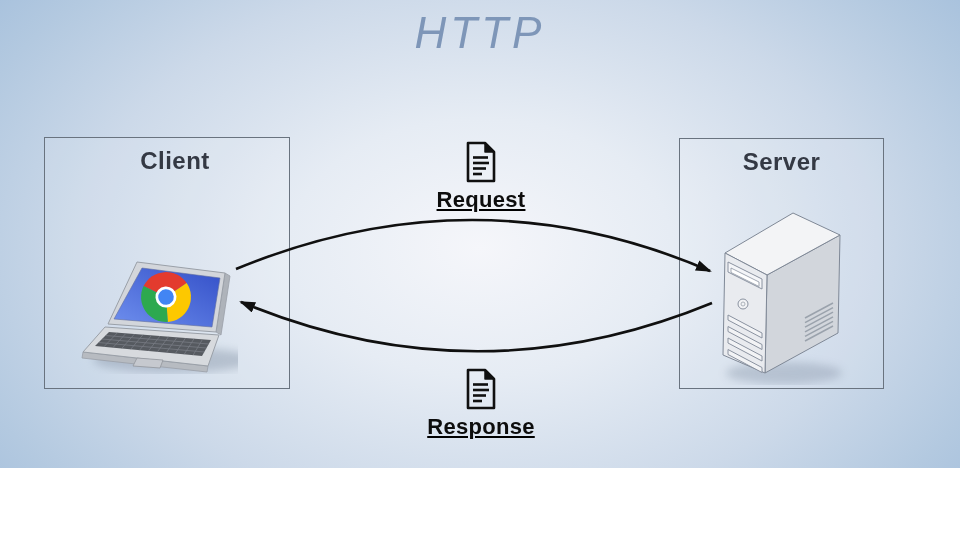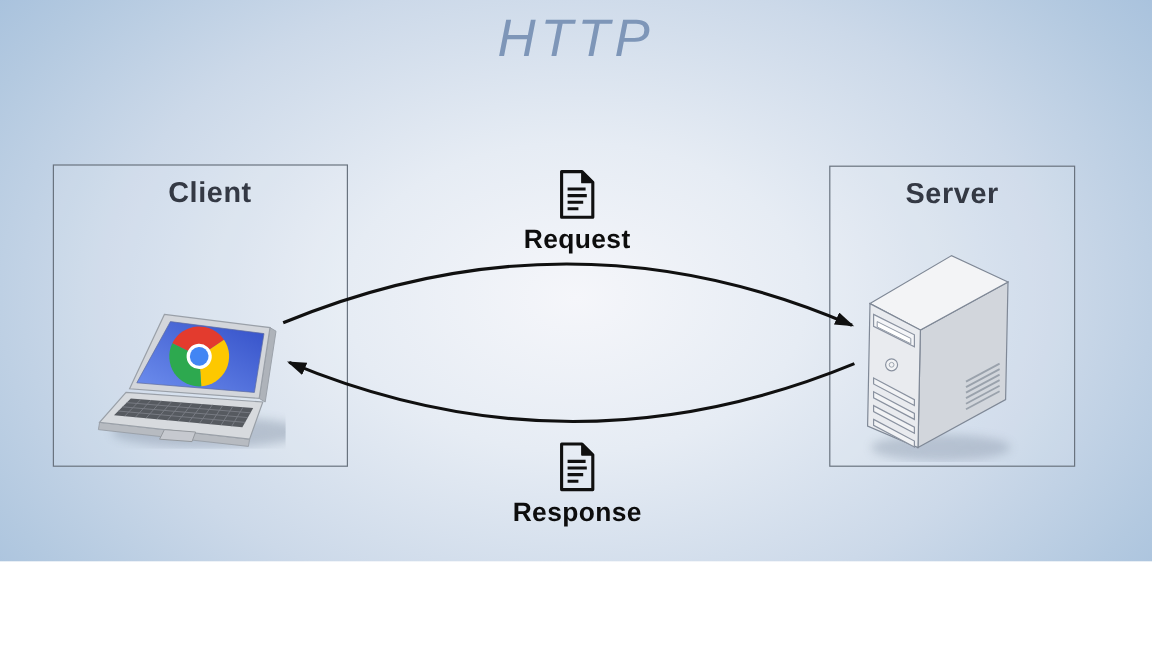--- a/index.html
+++ b/index.html
@@ -12,30 +12,30 @@
   .title{
     position:absolute;top:8px;left:0;width:100%;text-align:center;
     font-size:44px;font-style:italic;font-weight:300;
     color:#7e96b8;letter-spacing:4px;
   }
   .node-box{
     position:absolute;border:1px solid #69737f;
     background:rgba(255,255,255,0.10);
   }
   .node-box.client{left:44px;top:137px;width:228px;height:250px;padding-left:16px;}
-  .node-box.server{left:679px;top:138px;width:203px;height:249px;margin-left:12px;}
+  .node-box.server{left:679px;top:138px;width:203px;height:249px;}
   .node-label{
     margin-top:9px;text-align:center;
     font-size:24px;font-weight:bold;color:#343944;letter-spacing:0.5px;
   }
   .art{position:absolute;}
   .art.laptop{left:78px;top:252px;width:160px;height:122px;}
   .art.servertower{left:712px;top:205px;width:140px;height:180px;}
   .arrows{position:absolute;left:0;top:0;width:960px;height:540px;pointer-events:none;}
-  .msg{position:absolute;width:164px;text-align:center;}
+  .msg{position:absolute;width:164px;text-align:center;text-decoration:underline;}
   .msg.request{left:399px;top:140px;}
   .msg.response{left:399px;top:367px;}
   .msg .doc{display:block;margin:0 auto;}
   .msg-label{
     margin-top:3px;font-size:22px;font-weight:bold;color:#0d0d0d;letter-spacing:0.3px;
   }
 </style>
 </head>
 <body>
 

